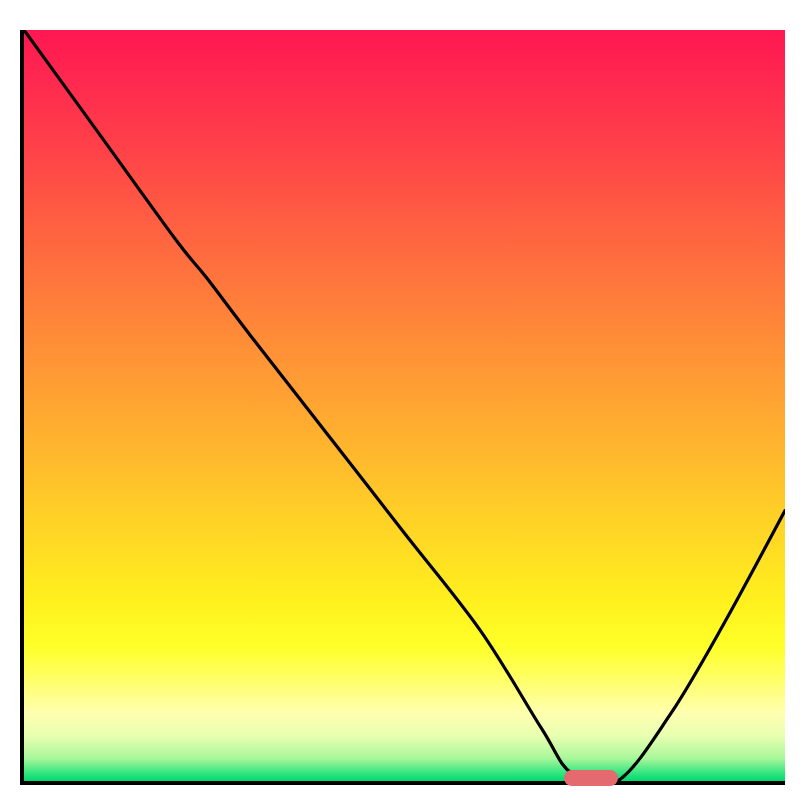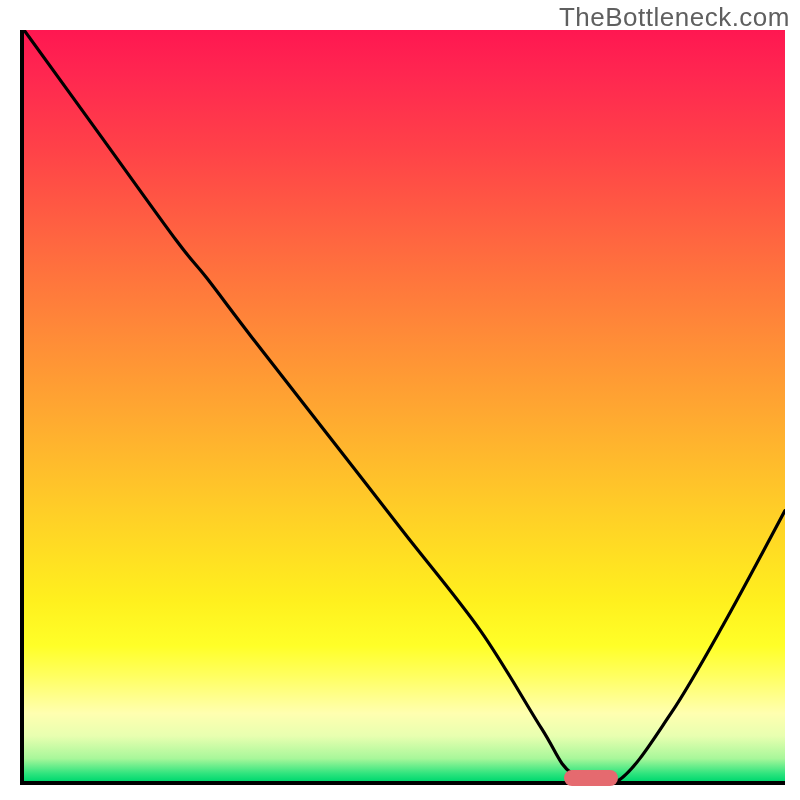--- a/index.html
+++ b/index.html
@@ -76,21 +76,20 @@
     background: #e56a6f;
     border-radius: 9px;
     z-index: 20;
   }
 </style>
 </head>
 <body>
 
 <div class="stage">
 
-  <div class="watermark">TheBottleneck.com</div>
 
   <div class="plot-bg"></div>
 
   <div class="plot"></div>
 
   <svg class="curve" viewBox="0 0 761 751" preserveAspectRatio="none">
     <path fill="none" stroke="#000000" stroke-width="3.2" stroke-linecap="round" stroke-linejoin="round" d="M 0.0 0.0 C 12.7 17.5, 50.7 70.1, 76.1 105.1 C 101.5 140.2, 134.4 186.5, 152.2 210.3 C 170.0 234.1, 170.0 231.6, 182.6 247.8 C 195.3 264.1, 208.0 281.6, 228.3 307.9 C 248.6 334.2, 279.0 373.0, 304.4 405.5 C 329.8 438.1, 355.1 470.6, 380.5 503.2 C 405.9 535.7, 433.8 568.3, 456.6 600.8 C 479.4 633.3, 502.3 674.6, 517.5 698.4 C 532.7 722.2, 535.2 734.7, 547.9 743.5 C 560.6 752.3, 577.1 761.0, 593.6 751.0 C 610.1 741.0, 629.1 709.7, 646.9 683.4 C 664.6 657.1, 681.1 627.1, 700.1 593.3 C 719.1 559.5, 750.9 499.4, 761.0 480.6"></path>
   </svg>
 
   <div class="marker" style="left: 564.31px; width: 53.27px; top: 770px; background: rgb(229, 106, 111);"></div>

